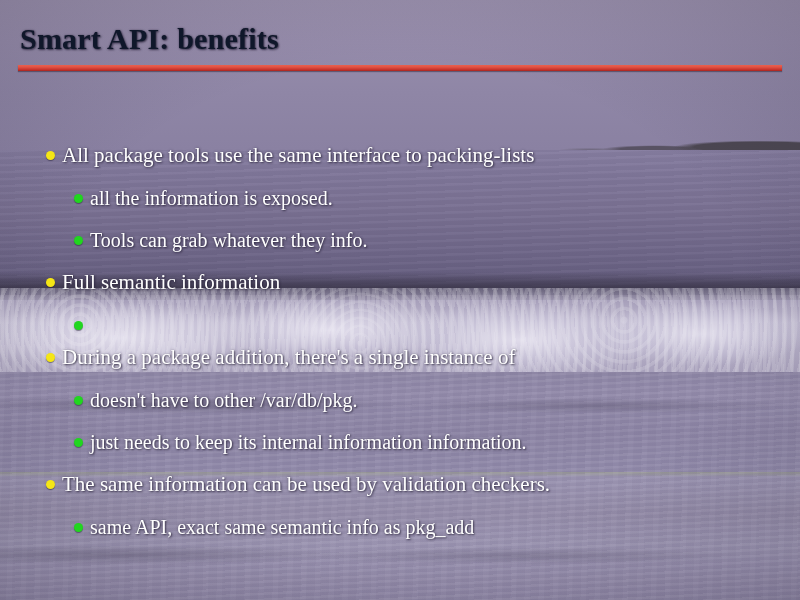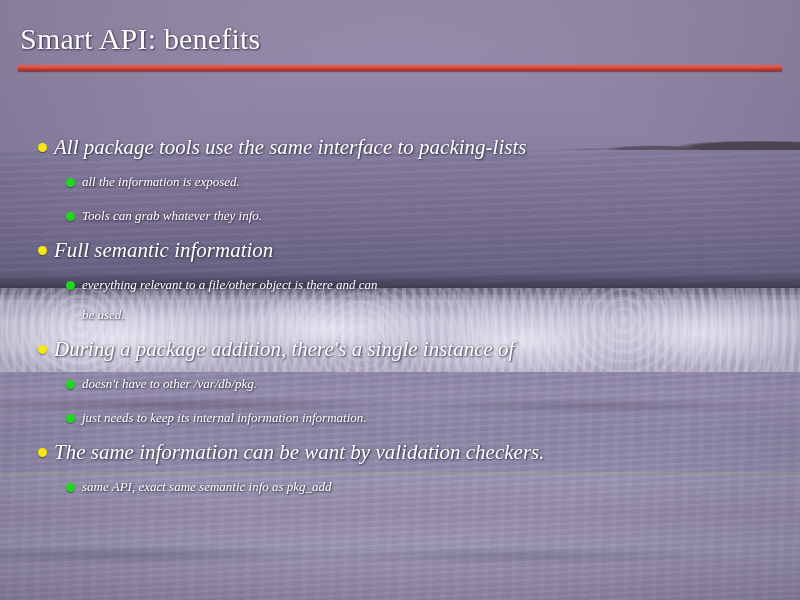--- a/index.html
+++ b/index.html
@@ -144,22 +144,22 @@
     height: 600px;
     background: radial-gradient(ellipse 620px 430px at 400px 300px, rgba(0,0,0,0) 55%, rgba(30,26,42,.18) 100%);
   }
 
   
   .title {
     position: absolute;
     left: 20px;
     top: 22px;
     font-size: 30px;
-    font-weight: normal;
-    color: #ffffff;
+    font-weight: bold;
+    color: #0f172a;
     letter-spacing: 0.2px;
     text-shadow: 1px 1px 2px rgba(40,34,56,.75), 0 0 2px rgba(40,34,56,.5);
     white-space: nowrap;
   }
   .title-rule {
     position: absolute;
     left: 18px;
     top: 65px;
     width: 764px;
     height: 6px;
@@ -171,22 +171,21 @@
   .content {
     position: absolute;
     left: 0;
     top: 128px;
     width: 800px;
   }
   .bullet-row {
     position: relative;
     display: flex;
     align-items: flex-start;
-    margin: 4px;
-    font-style: italic;
+    margin: 12px;
   }
   .lvl1 { padding-left: 34px; }
   .lvl2 { padding-left: 62px; }
 
   .dot {
     flex: 0 0 auto;
     width: 9px;
     height: 9px;
     border-radius: 50%;
     margin-top: 11px;
@@ -198,21 +197,21 @@
 
   .btext {
     color: #ffffff;
     text-shadow: 1px 1px 2px rgba(44,38,60,.8), 0 0 3px rgba(44,38,60,.45);
   }
   .lvl1 .btext {
     font-size: 21px;
     line-height: 31px;
   }
   .lvl2 .btext {
-    font-size: 13px;
+    font-size: 20px;
     line-height: 30px;
   }
   .cont-line {
     display: block;
   }
   .lvl1 .cont-line { text-indent: 0; }
 </style>
 </head>
 <body>
 
@@ -251,24 +250,20 @@
       <span class="btext">Tools can grab whatever they info.</span>
     </div>
 
     <div class="bullet-row lvl1">
       <span class="dot dot-yellow"></span>
       <span class="btext">Full semantic information</span>
     </div>
 
     <div class="bullet-row lvl2">
       <span class="dot dot-green"></span>
-      <span class="btext">
-        <span class="cont-line">everything relevant to a file/other object is there and can</span>
-        <span class="cont-line">be used.</span>
-      </span>
     </div>
 
     <div class="bullet-row lvl1">
       <span class="dot dot-yellow"></span>
       <span class="btext">
         <span class="cont-line">During a package addition, there's a single instance of</span>
       </span>
     </div>
 
     <div class="bullet-row lvl2">
@@ -276,21 +271,21 @@
       <span class="btext">doesn't have to other /var/db/pkg.</span>
     </div>
 
     <div class="bullet-row lvl2">
       <span class="dot dot-green"></span>
       <span class="btext">just needs to keep its internal information information.</span>
     </div>
 
     <div class="bullet-row lvl1">
       <span class="dot dot-yellow"></span>
-      <span class="btext">The same information can be want by validation checkers.</span>
+      <span class="btext">The same information can be used by validation checkers.</span>
     </div>
 
     <div class="bullet-row lvl2">
       <span class="dot dot-green"></span>
       <span class="btext">same API, exact same semantic info as pkg_add</span>
     </div>
 
   </div>
 </div>
 

